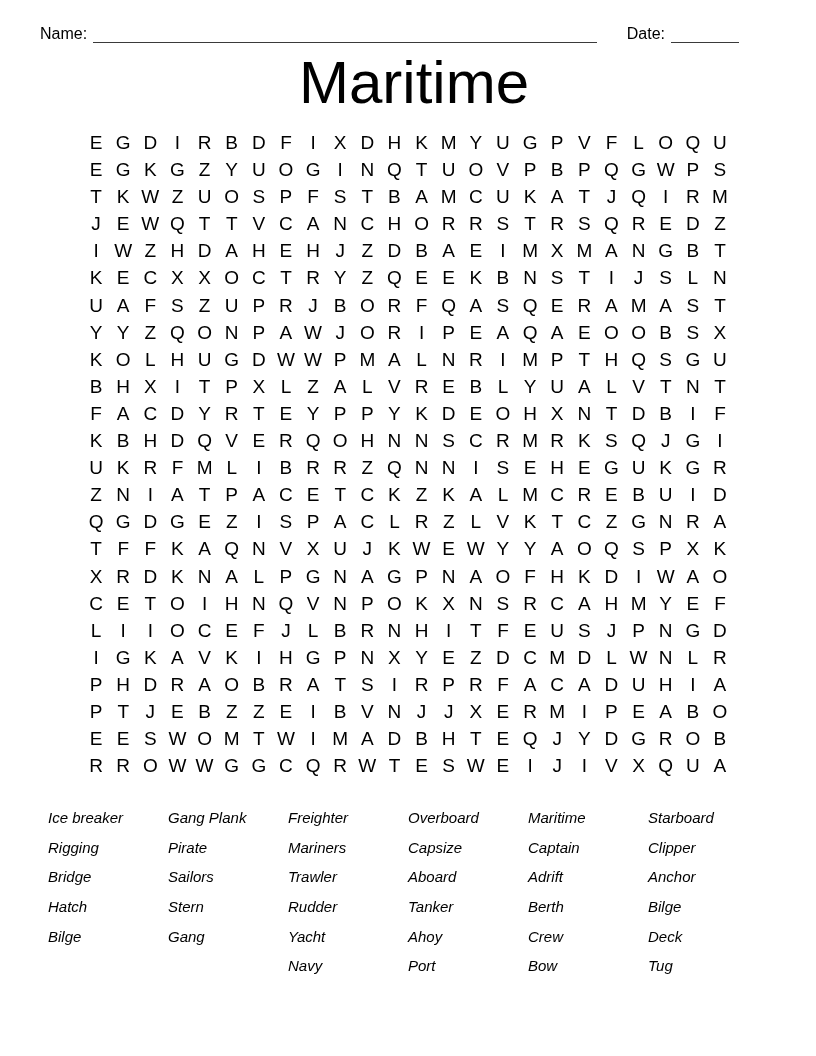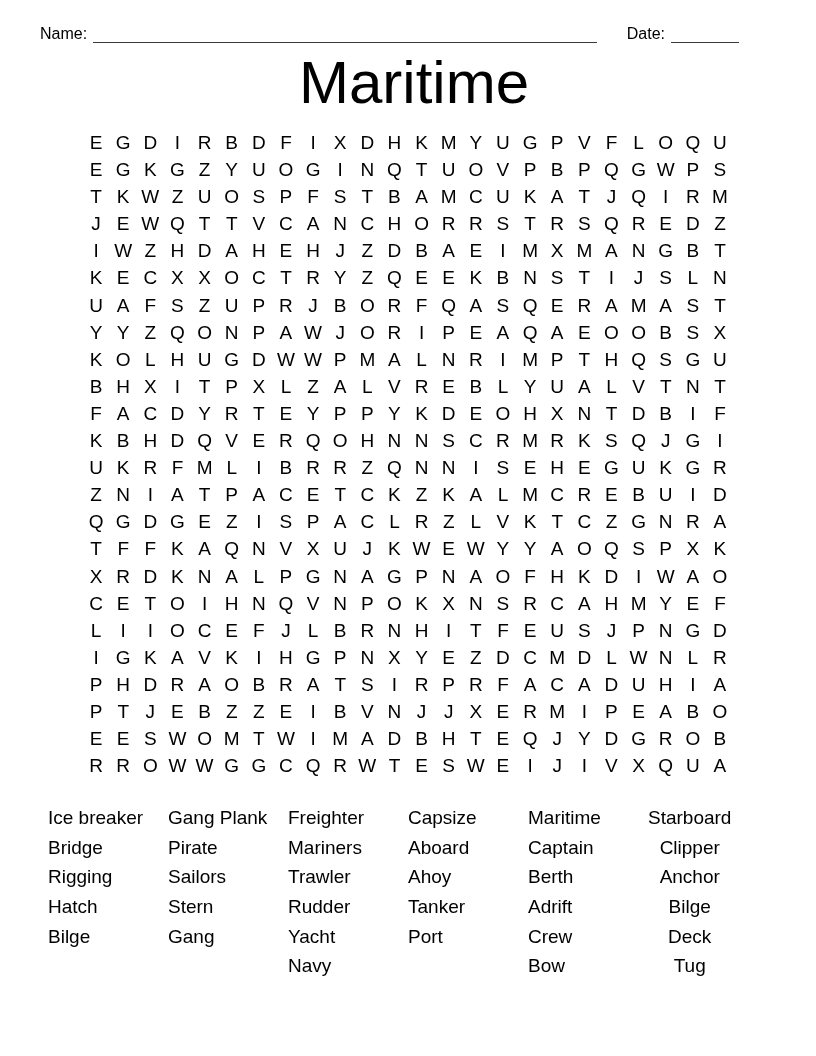--- a/index.html
+++ b/index.html
@@ -53,25 +53,26 @@
     line-height: 27.1px;
     font-weight: 400;
   }
 
   
   .words {
     display: flex;
     margin: 24px 0 0 48px;
   }
   .word-col { width: 120px; }
-  .word-col:last-child { width: auto; text-align: center; }
+  .word-col:last-child { width: auto; }
   .word-item {
-    font-size: 19px;
+    font-size: 15px;
     line-height: 29.6px;
     white-space: nowrap;
+    font-style: italic;
   }
 </style>
 </head>
 <body>
 
 <div class="page">
 
   <div class="header-row">
     <span class="header-label">Name:</span>
     <span class="blank-line name-line"></span>
@@ -704,52 +705,53 @@
         <span class="grid-cell">X</span>
         <span class="grid-cell">Q</span>
         <span class="grid-cell">U</span>
         <span class="grid-cell">A</span>
       </div>
     </div>
 
   <div class="words" id="words">
       <div class="word-col">
         <div class="word-item">Ice breaker</div>
+        <div class="word-item">Rigging</div>
         <div class="word-item">Bridge</div>
-        <div class="word-item">Rigging</div>
         <div class="word-item">Hatch</div>
         <div class="word-item">Bilge</div>
       </div>
       <div class="word-col">
         <div class="word-item">Gang Plank</div>
         <div class="word-item">Pirate</div>
         <div class="word-item">Sailors</div>
         <div class="word-item">Stern</div>
         <div class="word-item">Gang</div>
       </div>
       <div class="word-col">
         <div class="word-item">Freighter</div>
         <div class="word-item">Mariners</div>
         <div class="word-item">Trawler</div>
         <div class="word-item">Rudder</div>
         <div class="word-item">Yacht</div>
         <div class="word-item">Navy</div>
       </div>
       <div class="word-col">
+        <div class="word-item">Overboard</div>
         <div class="word-item">Capsize</div>
         <div class="word-item">Aboard</div>
+        <div class="word-item">Tanker</div>
         <div class="word-item">Ahoy</div>
-        <div class="word-item">Tanker</div>
         <div class="word-item">Port</div>
       </div>
       <div class="word-col">
         <div class="word-item">Maritime</div>
         <div class="word-item">Captain</div>
+        <div class="word-item">Adrift</div>
         <div class="word-item">Berth</div>
-        <div class="word-item">Adrift</div>
         <div class="word-item">Crew</div>
         <div class="word-item">Bow</div>
       </div>
       <div class="word-col">
         <div class="word-item">Starboard</div>
         <div class="word-item">Clipper</div>
         <div class="word-item">Anchor</div>
         <div class="word-item">Bilge</div>
         <div class="word-item">Deck</div>
         <div class="word-item">Tug</div>

